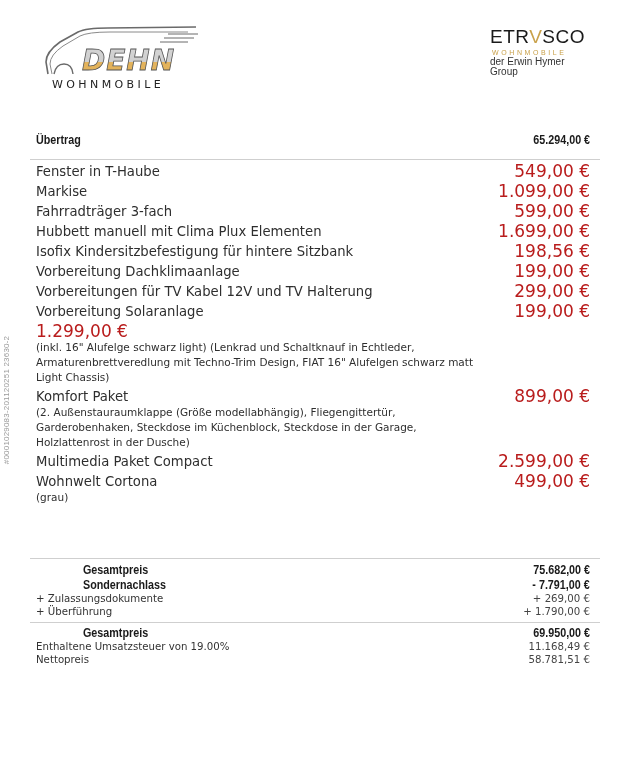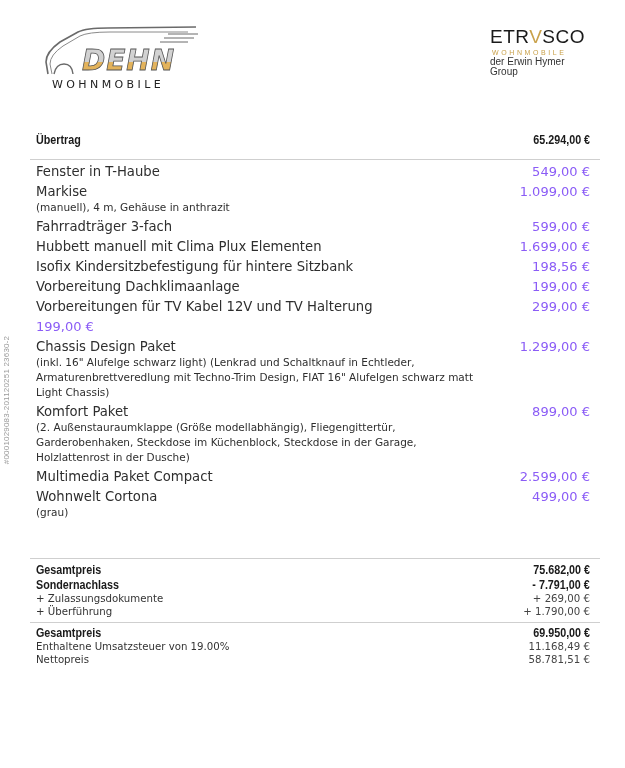--- a/index.html
+++ b/index.html
@@ -26,29 +26,29 @@
     .content { position: absolute; left: 36px; top: 133px; width: 554px; }
     .row { display: flex; justify-content: space-between; align-items: flex-start; }
     .price { white-space: nowrap; text-align: right; }
 
     .carry { height: 22px; font-family: "Liberation Sans", sans-serif; font-weight: 700; font-size: 12.5px; color: #1a1a1a; transform: scaleX(0.86); transform-origin: left center; width: 116.3%; }
     .carry-line { position: absolute; left: 30px; top: 159px; width: 570px; height: 1px; background: #cfcfcf; }
 
     .items { position: absolute; left: 36px; top: 163px; width: 554px; }
     .item { margin-bottom: 3px; }
     .item-name { font-size: 13.2px; line-height: 17px; color: #2e2e2e; text-align: center; }
-    .item-price { font-size: 13px; line-height: 17px; color: #8b5cf6; }
+    .item-price { font-size: 17px; line-height: 17px; color: #b91c1c; }
     .item-desc { font-size: 10.5px; line-height: 15px; color: #2e2e2e; width: 440px; }
 
     .sum-line1 { position: absolute; left: 30px; top: 558px; width: 570px; height: 1px; background: #cfcfcf; }
     .sum-line2 { position: absolute; left: 30px; top: 622px; width: 570px; height: 1px; background: #cfcfcf; }
 
     .sum1 { position: absolute; left: 36px; top: 563px; width: 554px; }
     .sum2 { position: absolute; left: 36px; top: 626px; width: 554px; }
-    .bold-row { font-family: "Liberation Sans", sans-serif; font-weight: 700; font-size: 12.5px; line-height: 15px; color: #1a1a1a; }
+    .bold-row { font-family: "Liberation Sans", sans-serif; font-weight: 700; font-size: 12.5px; line-height: 15px; color: #1a1a1a; margin-left: 47px; }
     .bold-row span { display: inline-block; transform: scaleX(0.86); }
     .bold-row .lbl { transform-origin: left center; }
     .bold-row .price { transform-origin: right center; }
     .small-row { font-size: 10.2px; line-height: 12.5px; color: #333; }
     .small-row .price { color: #444; }
   </style>
 </head>
 <body>
 
 <div class="side-ref">#0001029083-201120251 23630-2</div>
@@ -93,21 +93,20 @@
     <div class="row">
         <span class="item-name">Fenster in T-Haube</span>
         <span class="price item-price">549,00 €</span>
       </div>
   </div>
   <div class="item">
     <div class="row">
         <span class="item-name">Markise</span>
         <span class="price item-price">1.099,00 €</span>
       </div>
-    <div class="item-desc">(manuell), 4 m, Gehäuse in anthrazit</div>
   </div>
   <div class="item">
     <div class="row">
         <span class="item-name">Fahrradträger 3-fach</span>
         <span class="price item-price">599,00 €</span>
       </div>
   </div>
   <div class="item">
     <div class="row">
         <span class="item-name">Hubbett manuell mit Clima Plux Elementen</span>
@@ -127,26 +126,26 @@
       </div>
   </div>
   <div class="item">
     <div class="row">
         <span class="item-name">Vorbereitungen für TV Kabel 12V und TV Halterung</span>
         <span class="price item-price">299,00 €</span>
       </div>
   </div>
   <div class="item">
     <div class="row">
+        <span class="item-name">Vorbereitung Solaranlage</span>
         <span class="price item-price">199,00 €</span>
       </div>
   </div>
   <div class="item">
     <div class="row">
-        <span class="item-name">Chassis Design Paket</span>
         <span class="price item-price">1.299,00 €</span>
       </div>
     <div class="item-desc">(inkl. 16" Alufelge schwarz light) (Lenkrad und Schaltknauf in Echtleder, Armaturenbrettveredlung mit Techno-Trim Design, FIAT 16" Alufelgen schwarz matt Light Chassis)</div>
   </div>
   <div class="item">
     <div class="row">
         <span class="item-name">Komfort Paket</span>
         <span class="price item-price">899,00 €</span>
       </div>
     <div class="item-desc">(2. Außenstauraumklappe (Größe modellabhängig), Fliegengittertür, Garderobenhaken, Steckdose im Küchenblock, Steckdose in der Garage, Holzlattenrost in der Dusche)</div>

